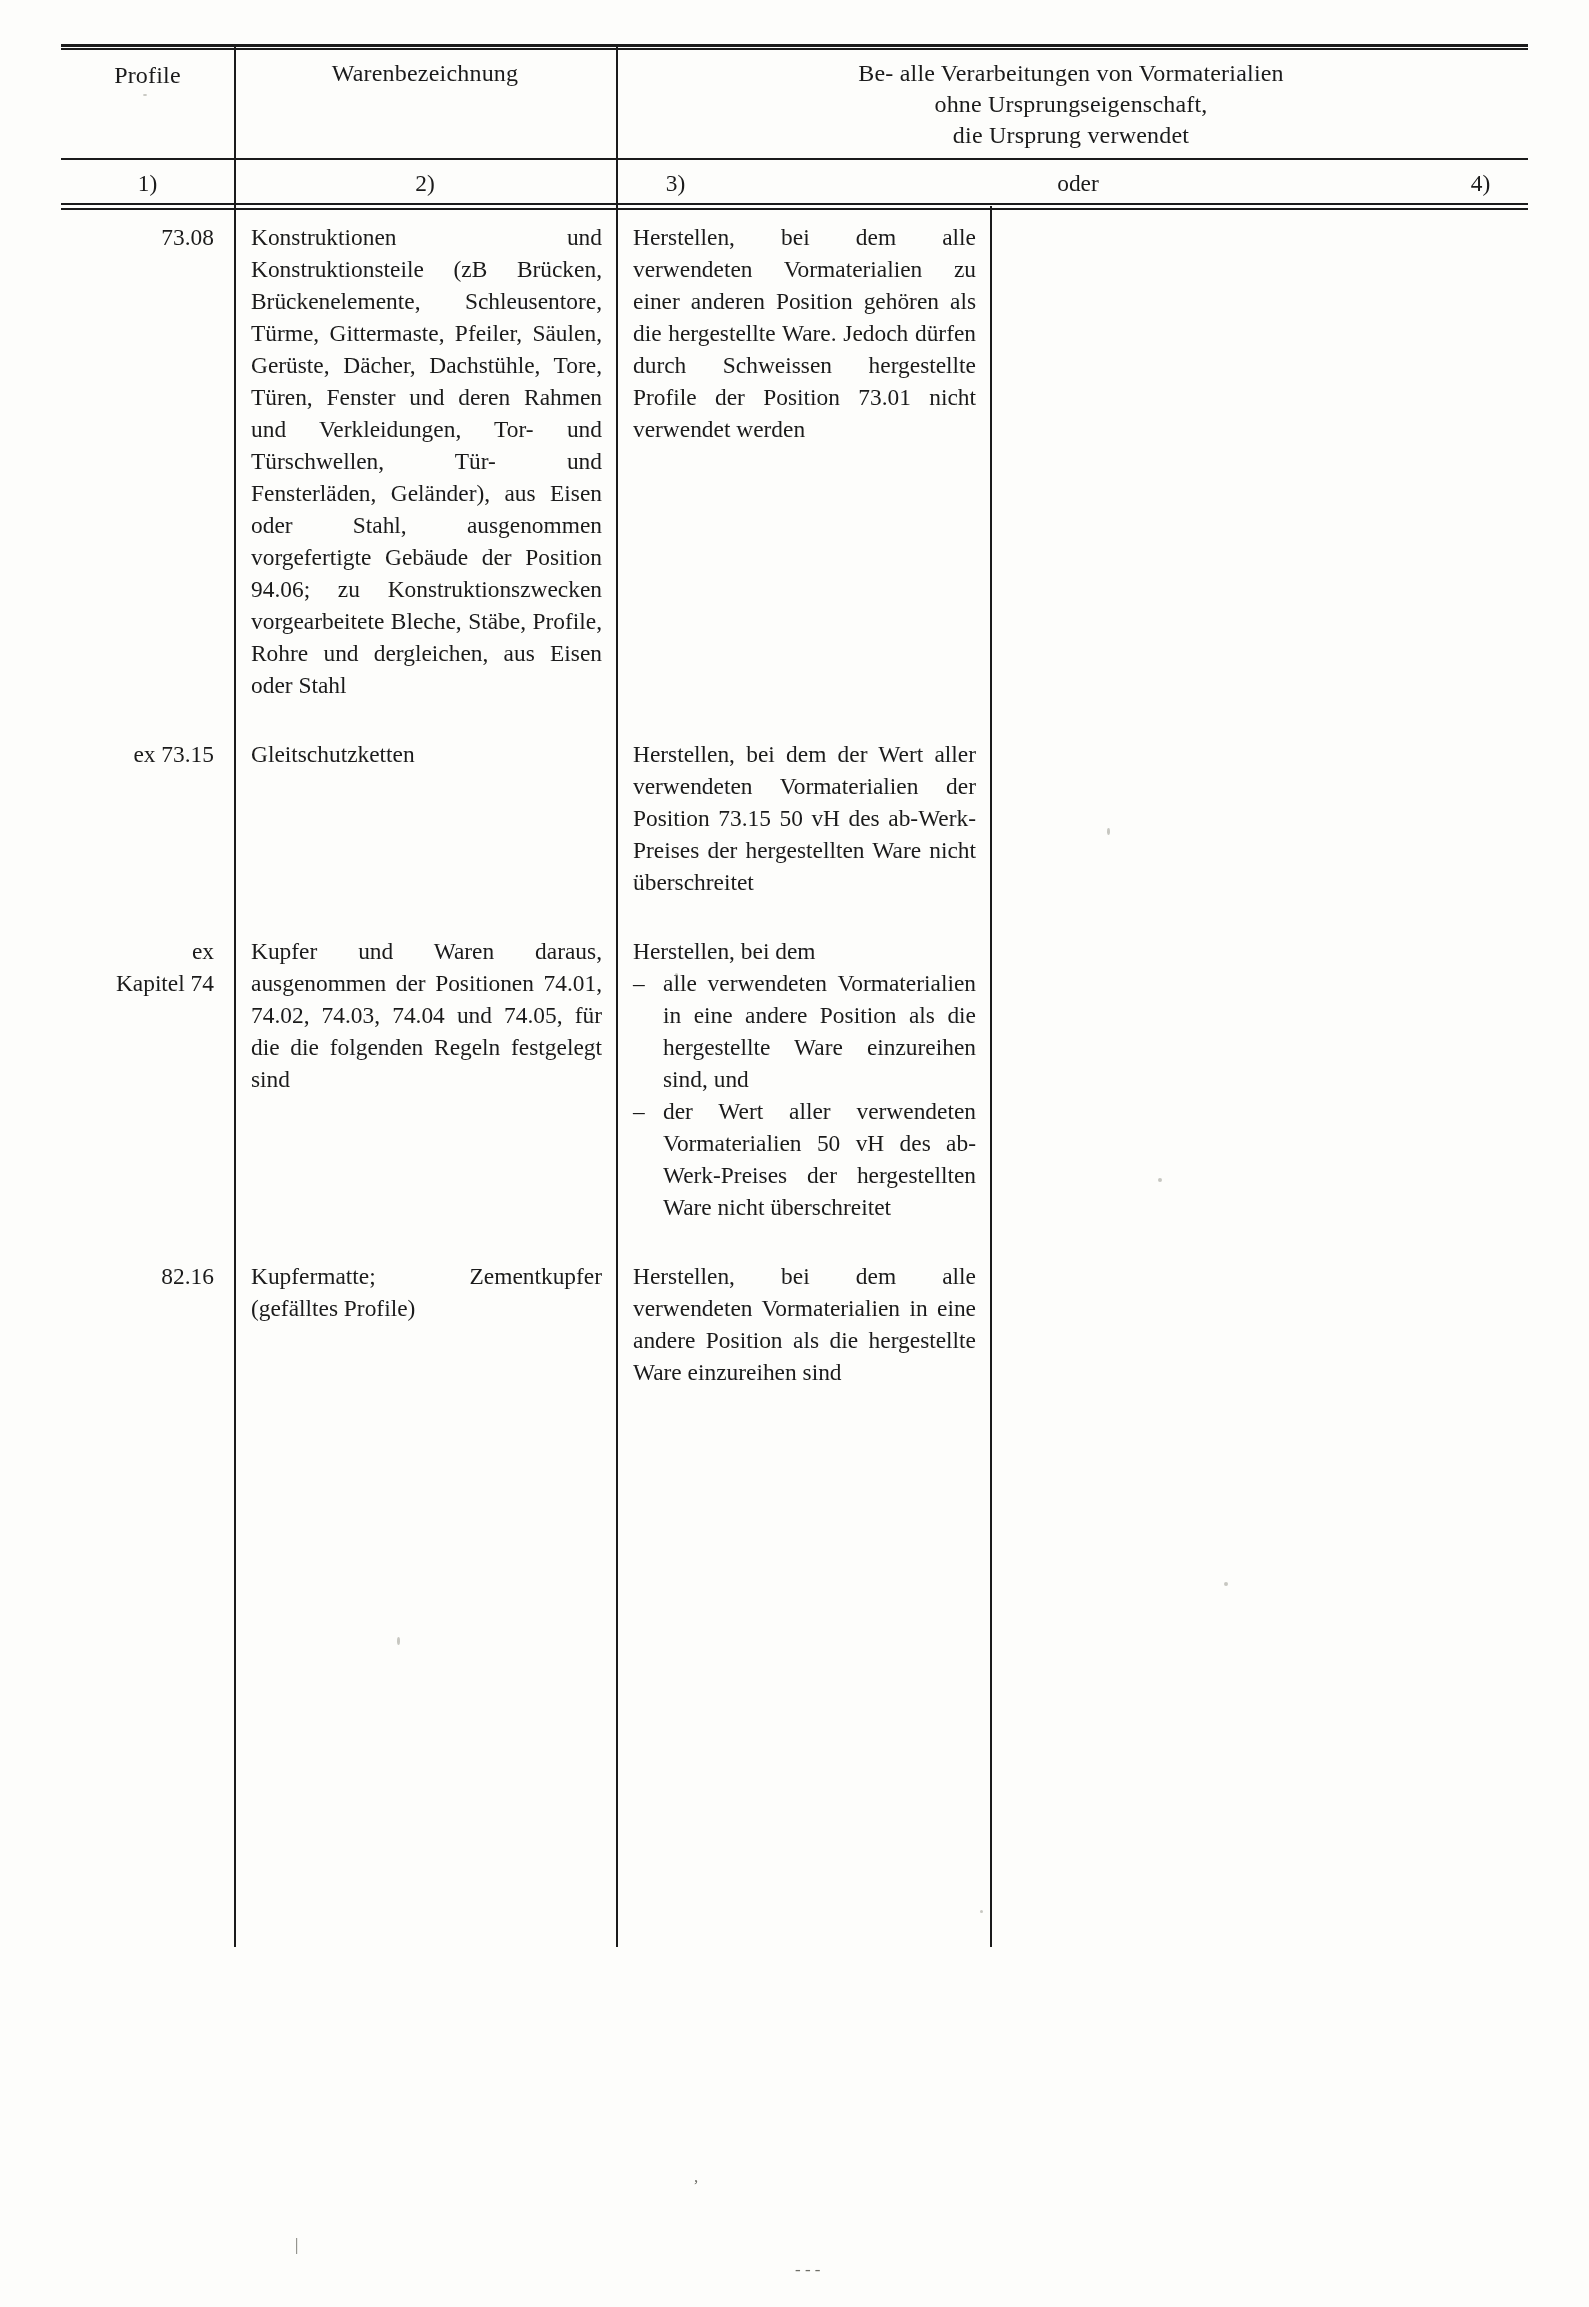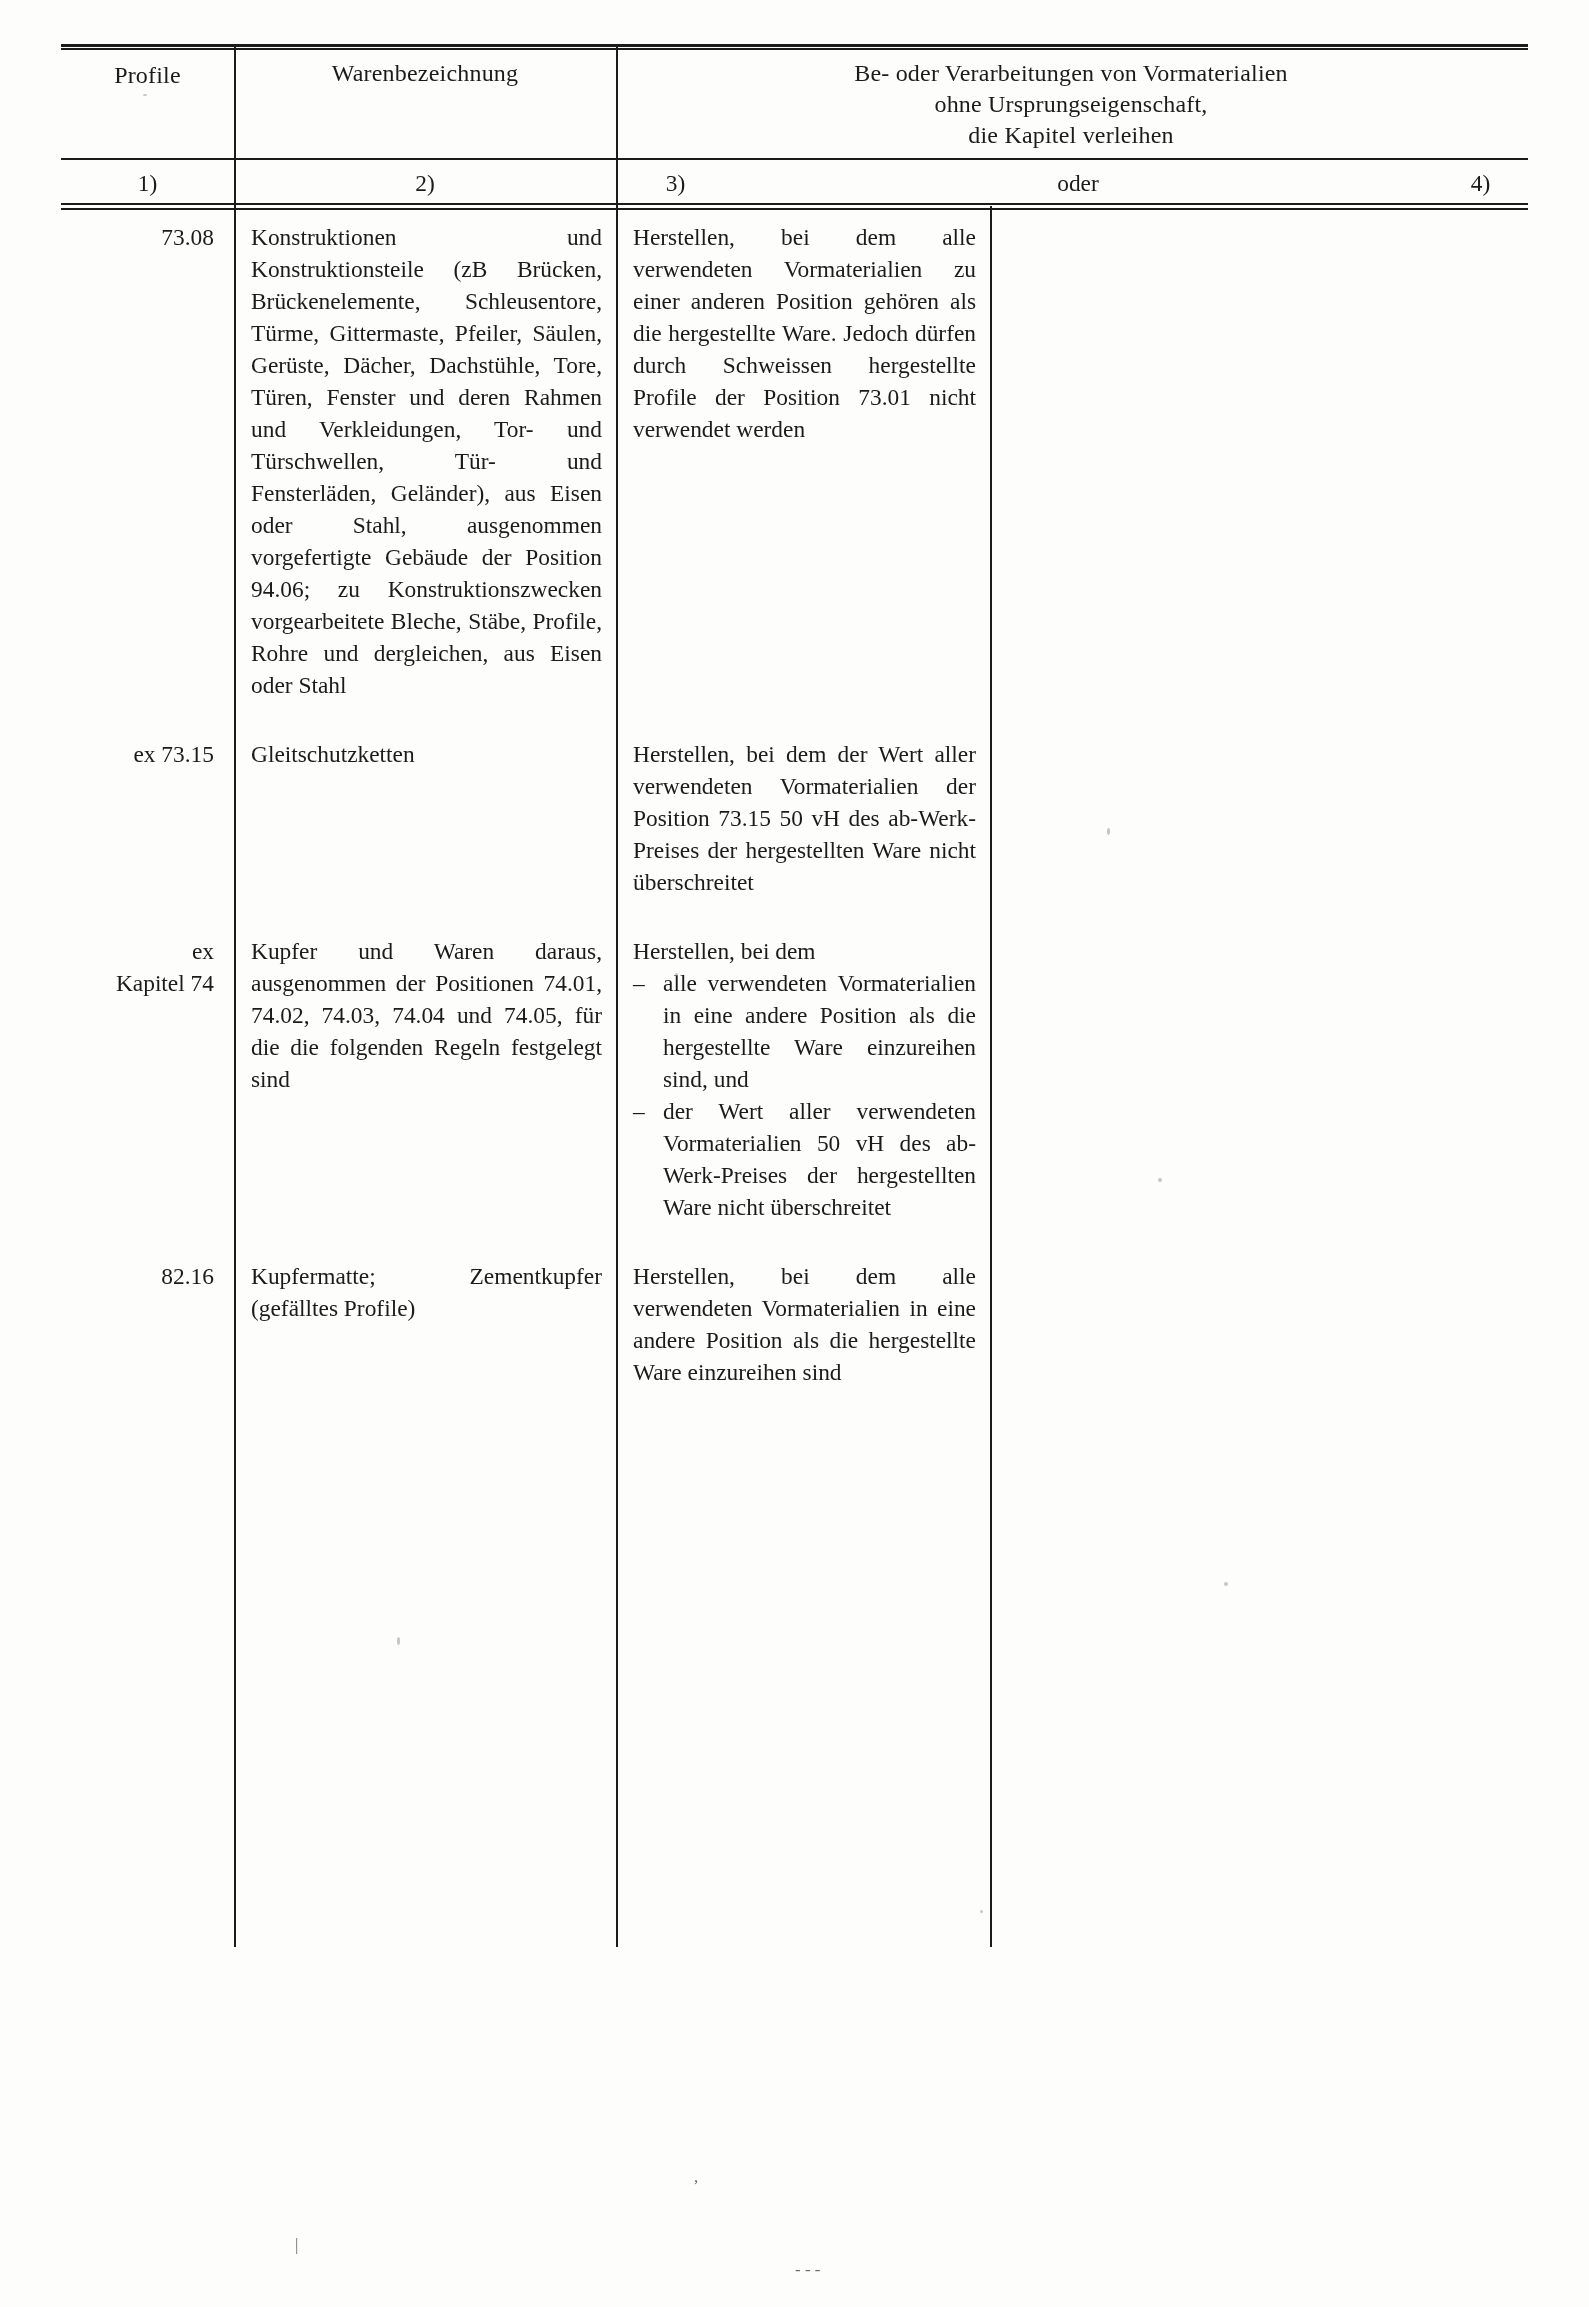--- a/index.html
+++ b/index.html
@@ -200,23 +200,23 @@
           <col class="c1">
             <col class="c2">
             <col class="c3">
             <col class="c4">
         </colgroup>
         <thead>
           <tr class="hdr-row">
             <th class="left-cell">Profile</th>
             <th>Warenbezeichnung</th>
             <th colspan="2">
-              <div>Be- oder Verarbeitungen von Vormaterialien</div>
+              <div>Be- alle Verarbeitungen von Vormaterialien</div>
               <div>ohne Ursprungseigenschaft,</div>
-              <div>die Kapitel verleihen</div>
+              <div>die Ursprung verwendet</div>
             </th>
           </tr>
           <tr class="numrow">
             <th>1)</th>
             <th>2)</th>
             <th colspan="2">
               <div class="num-split">
                 <span>3)</span>
                 <span>oder</span>
                 <span>4)</span>

